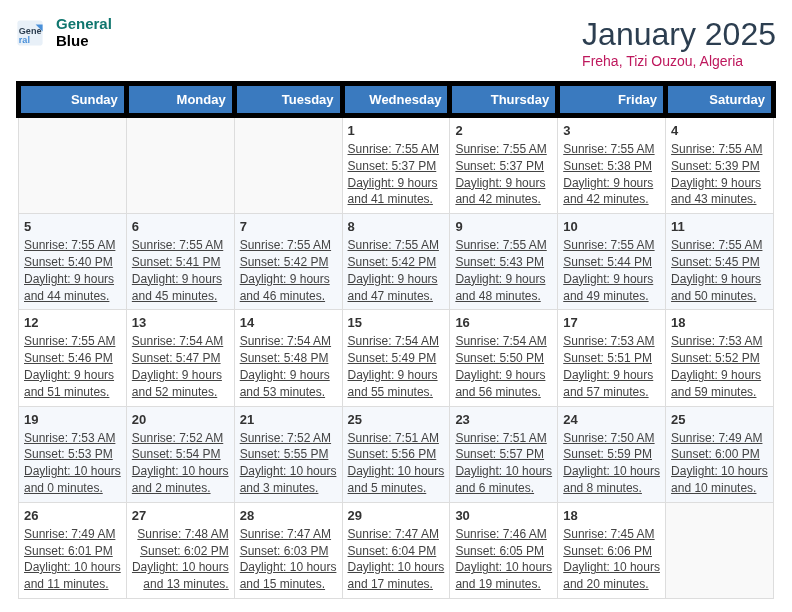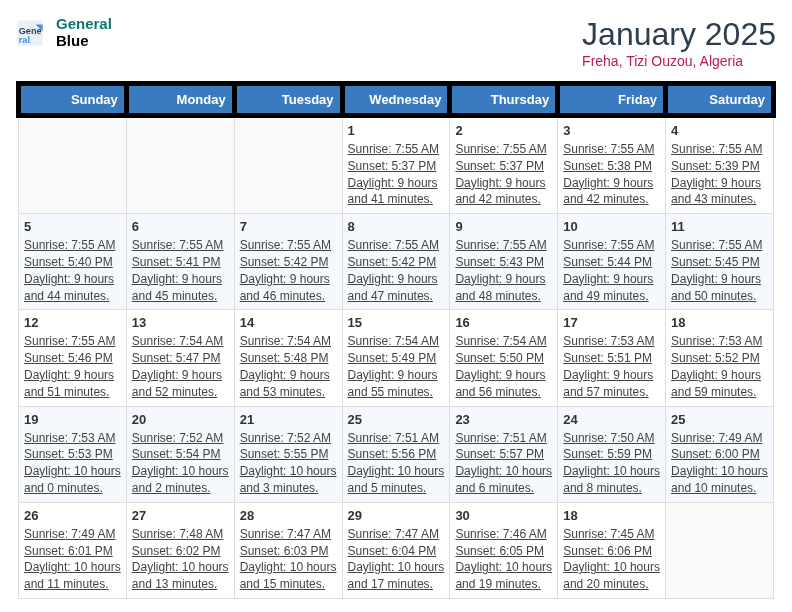--- a/index.html
+++ b/index.html
@@ -305,21 +305,21 @@
       <tr>
         <td>
           <span class="day-num">26</span>
           <div class="day-info" style="white-space: pre-line;">Sunrise: 7:49 AM
 Sunset: 6:01 PM
 Daylight: 10 hours
 and 11 minutes.</div>
         </td>
         <td>
           <span class="day-num">27</span>
-          <div class="day-info" style="white-space: pre-line;">Sunrise: 7:48 AM
+          <div class="day-info" style="white-space: pre-line; text-align: right;">Sunrise: 7:48 AM
 Sunset: 6:02 PM
 Daylight: 10 hours
 and 13 minutes.</div>
         </td>
         <td>
           <span class="day-num">28</span>
           <div class="day-info" style="white-space: pre-line;">Sunrise: 7:47 AM
 Sunset: 6:03 PM
 Daylight: 10 hours
 and 15 minutes.</div>

